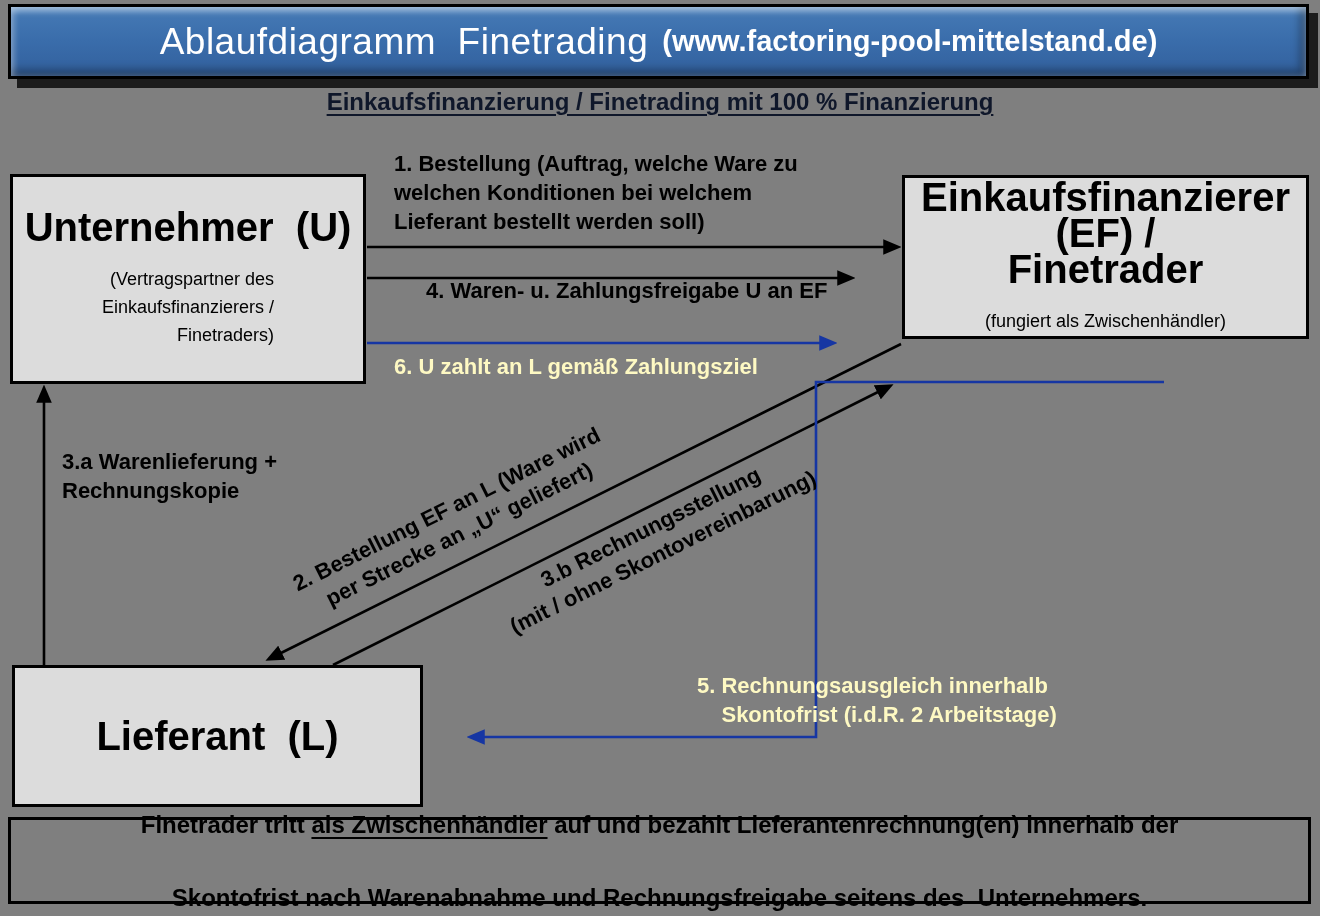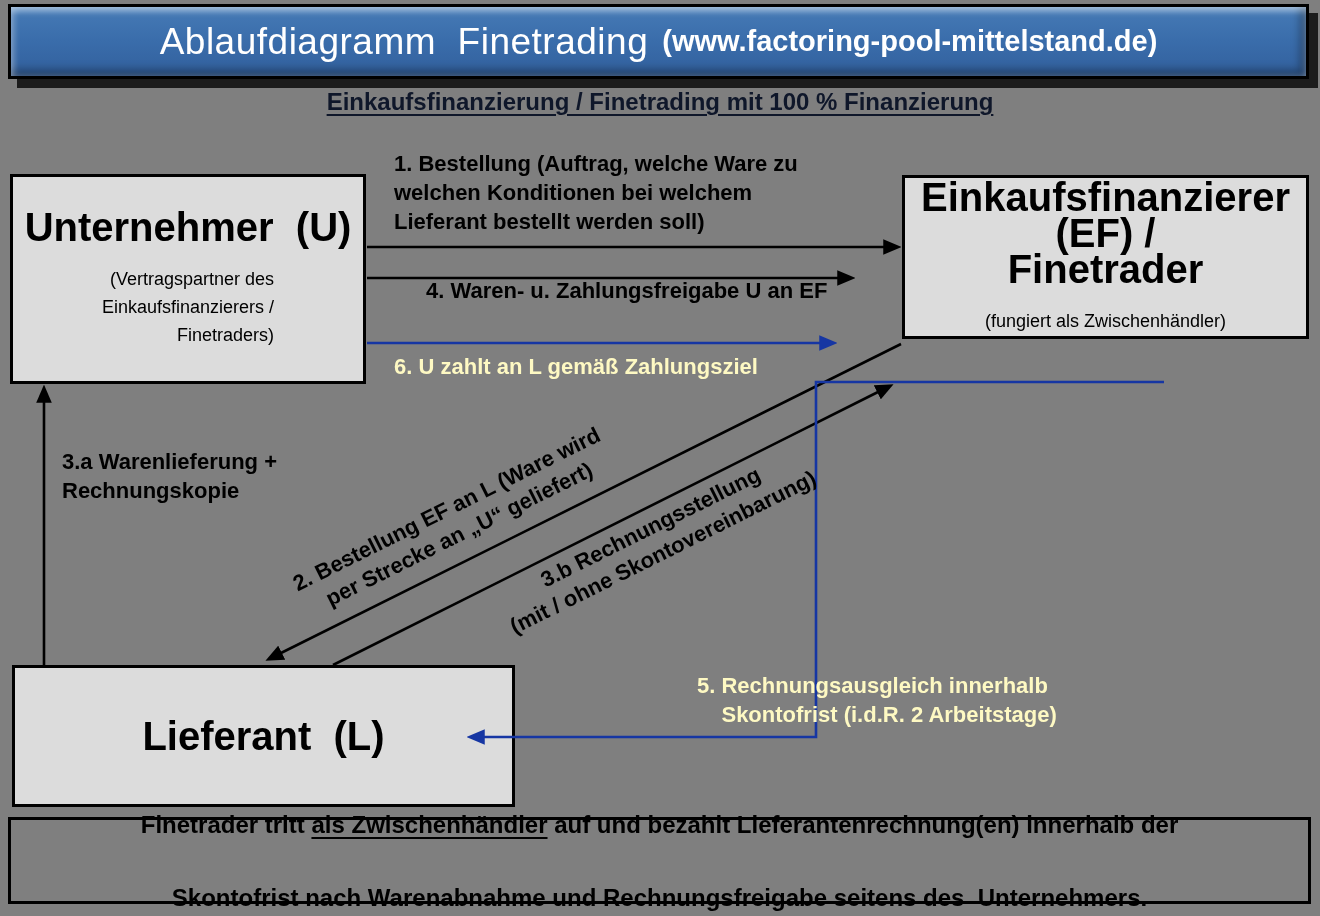--- a/index.html
+++ b/index.html
@@ -38,21 +38,21 @@
   .node{
     position:absolute;box-sizing:border-box;
     background:#dcdcdc;border:3px solid #000;
     display:flex;flex-direction:column;align-items:center;justify-content:center;
     text-align:center;color:#000;z-index:1;
   }
   .node .n-title{font-size:40px;font-weight:700;line-height:36px;white-space:pre-wrap;}
   .node .n-sub{font-size:18px;font-weight:400;line-height:28px;white-space:pre-wrap;margin-top:20px;text-align:right;}
   .box-u{left:10px;top:174px;width:356px;height:210px;}
   .box-ef{left:902px;top:175px;width:407px;height:164px;}
-  .box-l{left:12px;top:665px;width:503px;height:142px;}
+  .box-l{left:12px;top:665px;width:411px;height:142px;}
   
   .flow-svg{position:absolute;left:0;top:0;z-index:2;}
   
   .lbl{
     position:absolute;font-size:22px;font-weight:700;color:#000;
     line-height:29px;white-space:pre-wrap;z-index:3;
   }
   .lbl.blue{color:#fef9c3;}
   .lbl-1{left:394px;top:149px;}
   .lbl-4{left:394px;top:276px;margin-left:32px;}

